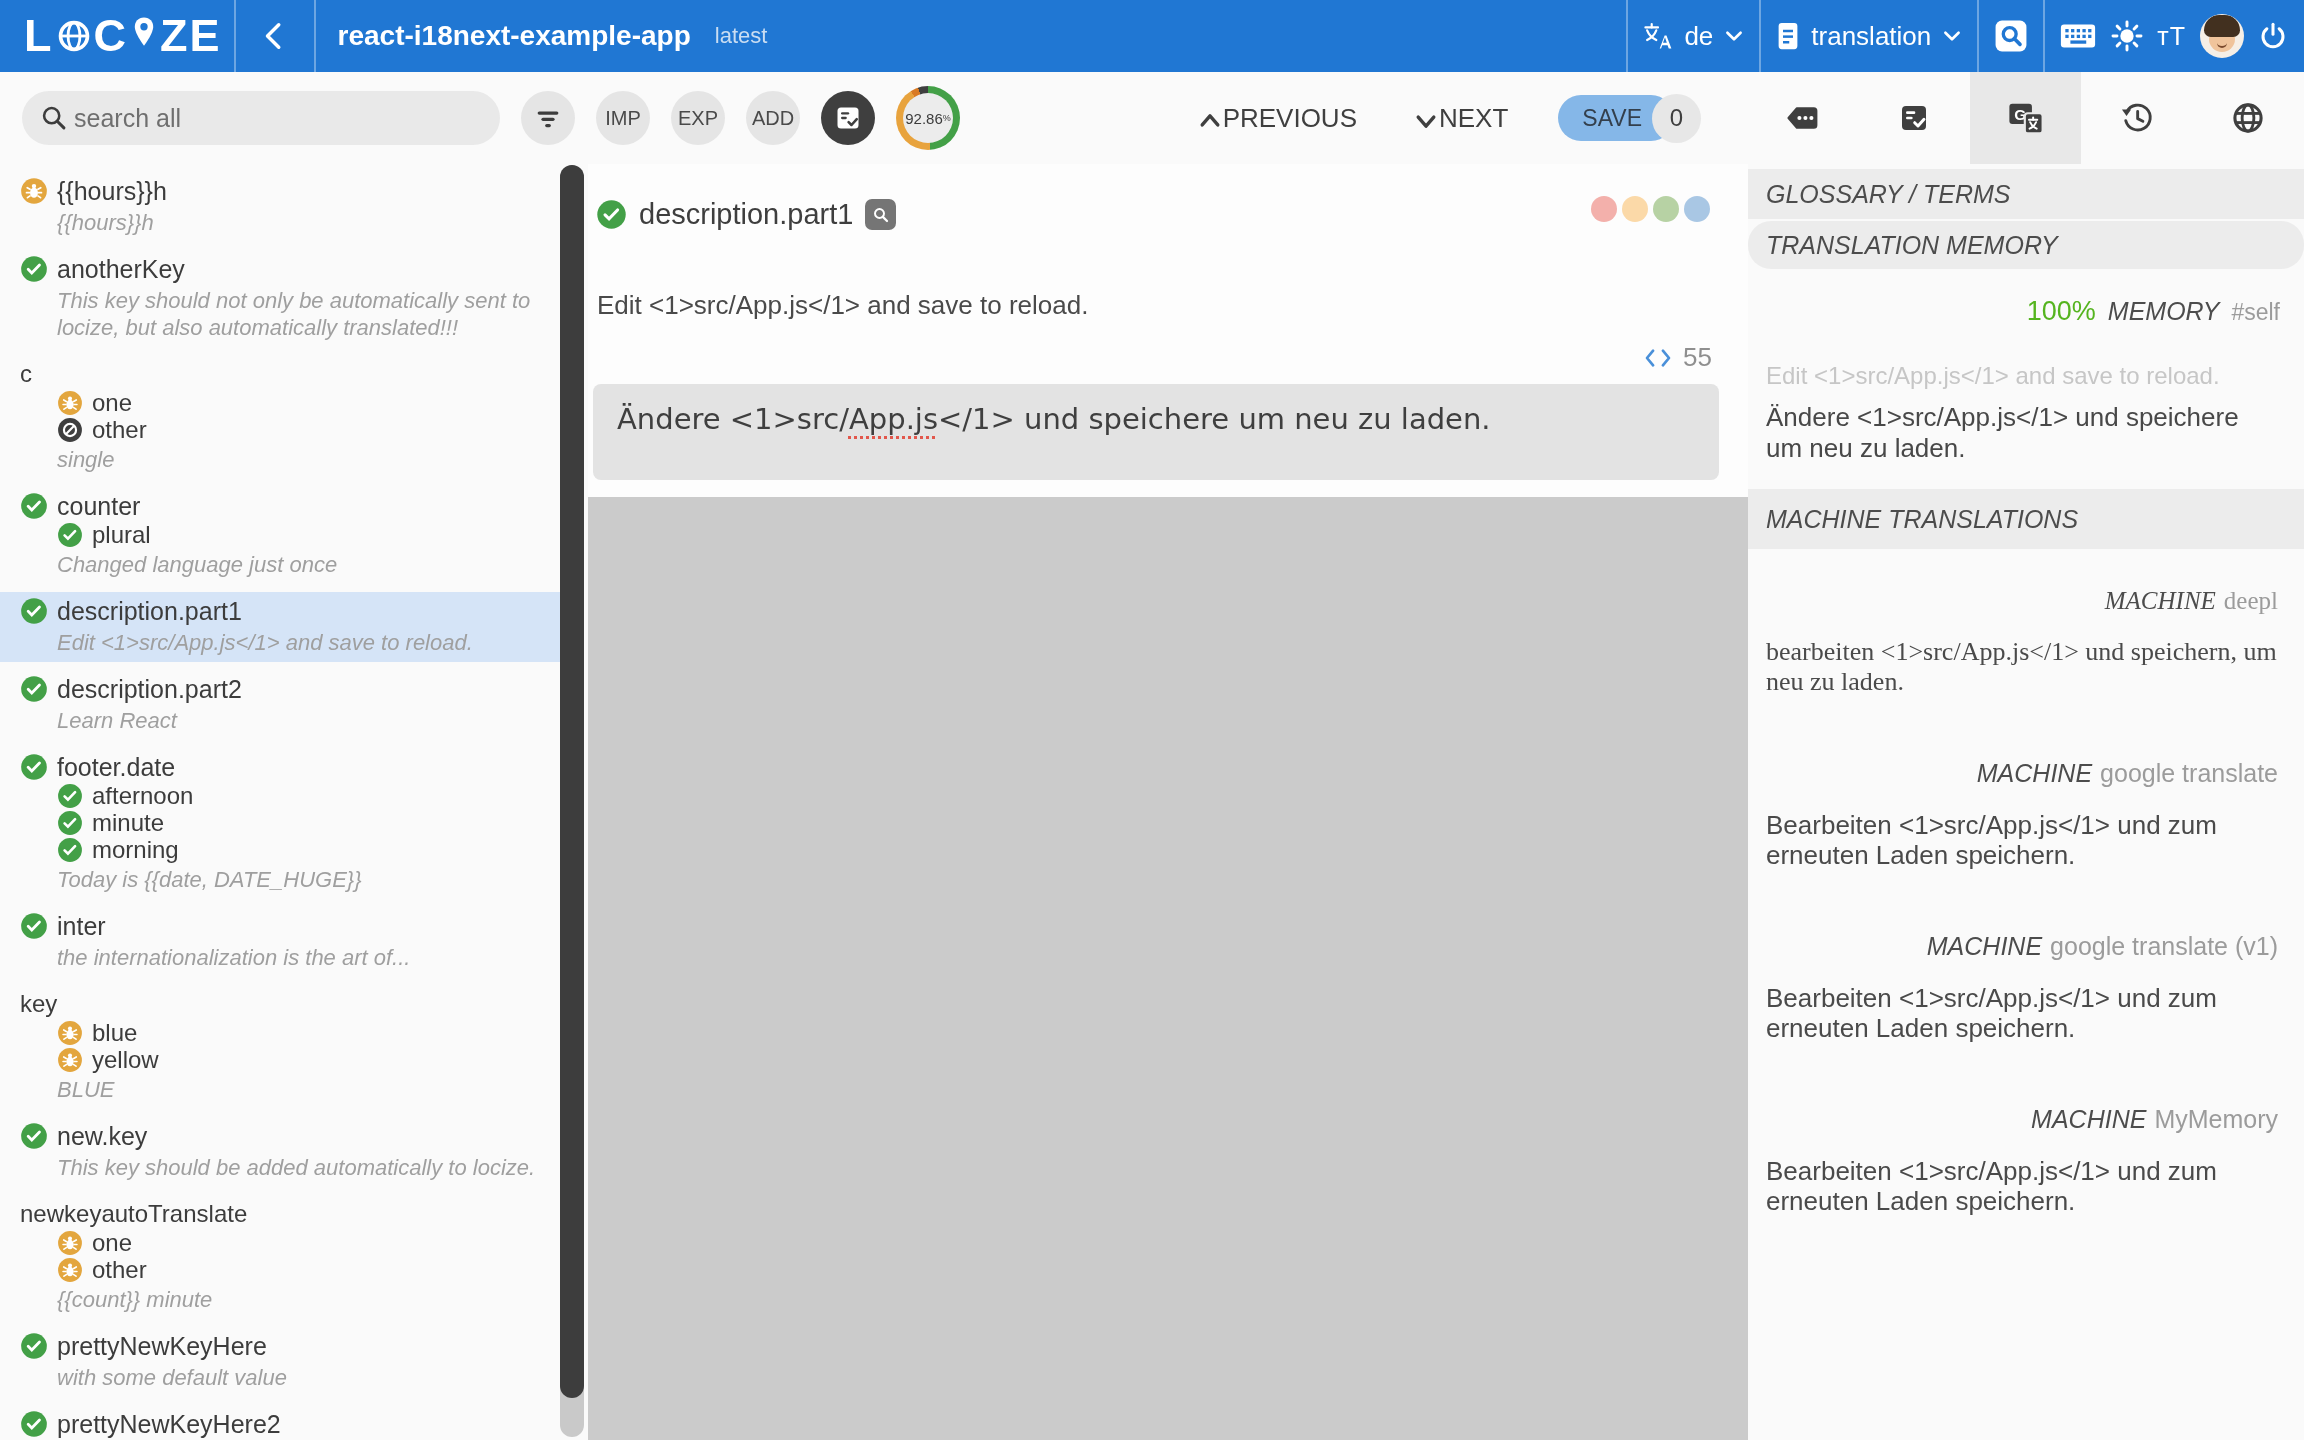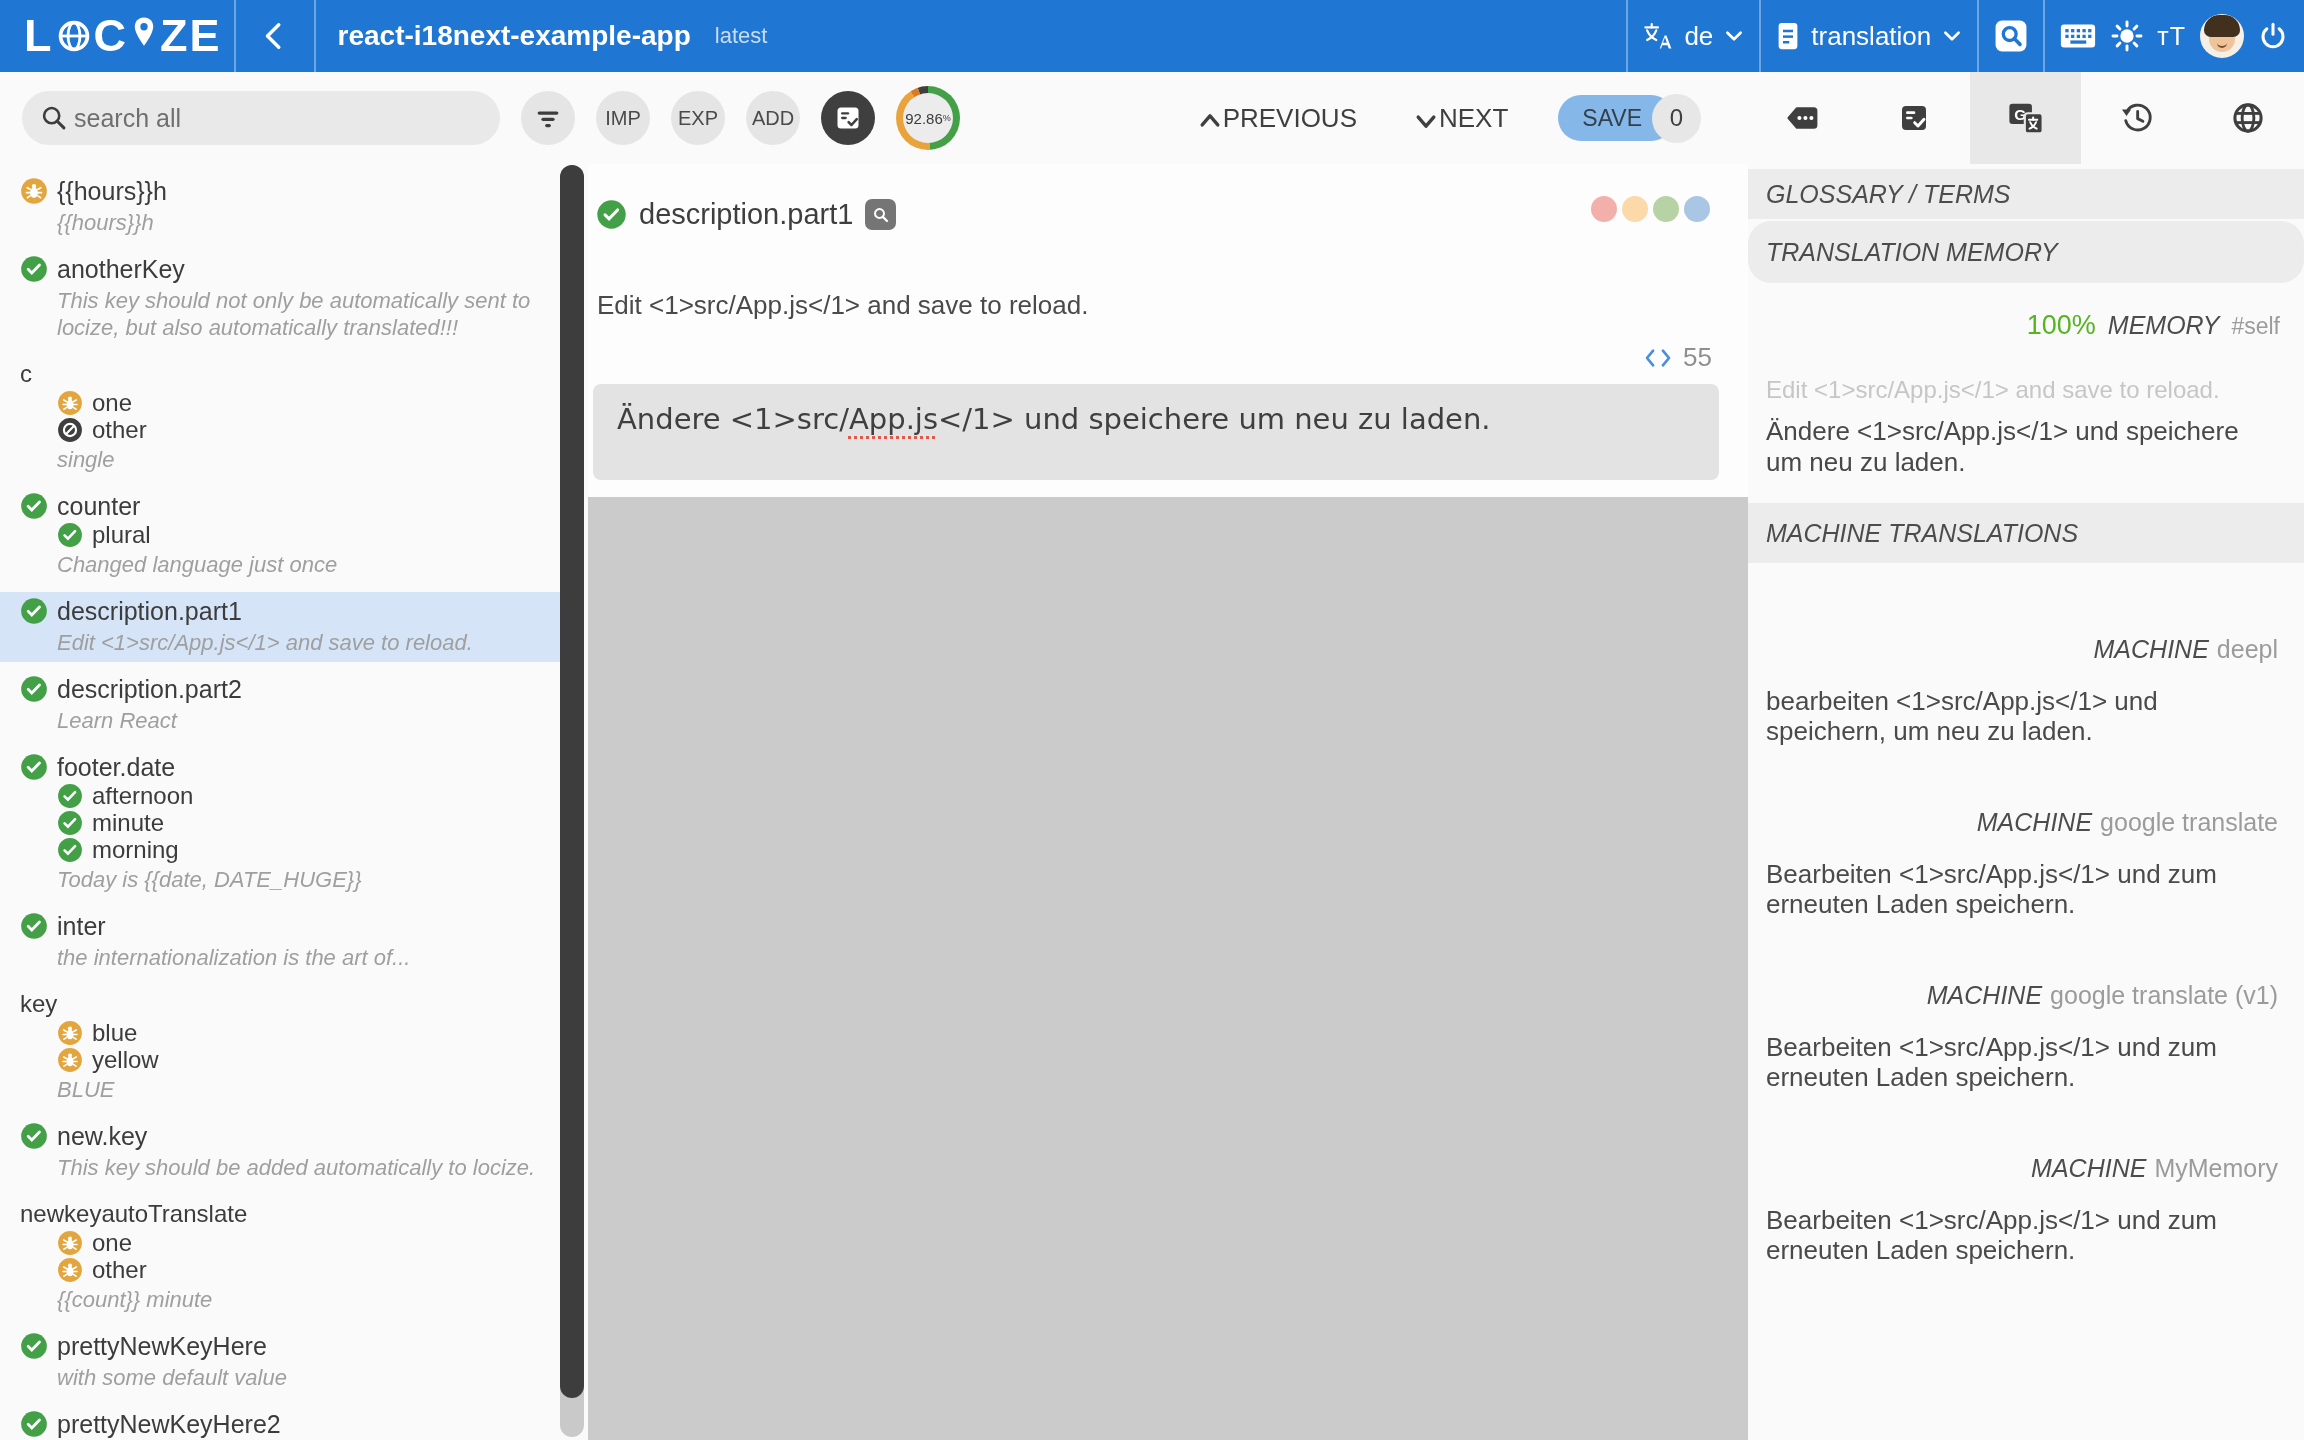--- a/index.html
+++ b/index.html
@@ -85,32 +85,32 @@
   .card-input{position:absolute;left:5px;top:220px;width:1126px;height:96px;background:#e3e3e3;border-radius:8px;
               padding:18px 24px 0 24px;box-sizing:border-box;font-family:"DejaVu Sans",sans-serif;font-size:29px;
               color:#3f3f3f;outline:none;white-space:nowrap;overflow:hidden;}
   .misspell{text-decoration:underline;text-decoration-style:dotted;text-decoration-color:#e2574c;
             text-decoration-thickness:3px;text-underline-offset:7px;}
 
   
   .panel{position:absolute;left:1748px;top:164px;right:0;bottom:0;background:#fafafa;padding-top:5px;box-sizing:border-box;}
   .panel-band{height:50px;background:#ececec;display:flex;align-items:center;padding-left:18px;
               font-style:italic;font-size:25px;color:#4c4c4c;}
-  .panel-band.tm{height:62px;margin-top:2px;border-radius:23px;}
+  .panel-band.tm{height:48px;margin-top:2px;border-radius:23px;}
   .panel-band.mt{height:60px;}
   .memory-block{height:220px;position:relative;cursor:pointer;}
   .mem-head{position:absolute;right:24px;top:27px;display:flex;align-items:baseline;gap:12px;}
   .mem-match{color:var(--c-memgreen,#55b41f);font-size:27px;}
   .mem-label{font-style:italic;font-size:25px;color:#4c4c4c;}
   .mem-tag{font-size:23px;color:#9b9b9b;}
   .mem-source{position:absolute;left:18px;top:93px;font-size:24px;color:#c6c6c6;}
   .mem-target{position:absolute;left:18px;top:133px;width:512px;font-size:26px;line-height:31px;color:#484848;}
   .mt-list{padding:0 26px 0 18px;}
   .mt-entry{margin-top:62px;cursor:pointer;}
-  .mt-entry:first-child{margin-top:72px;}
+  .mt-entry:first-child{margin-top:38px;font-family:Liberation Serif, serif;}
   .mt-label{text-align:right;font-size:25px;margin-bottom:22px;}
   .mt-machine{font-style:italic;color:#4c4c4c;}
   .mt-provider{color:#9b9b9b;margin-left:8px;}
   .mt-text{font-size:26px;line-height:30px;color:#4a4a4a;max-width:512px;}
 </style>
 </head>
 <body>
 
 <div id="app" style="--c-topbar: #2077d3; --c-green: #43a047; --c-save: #85b7e8; --c-selected: #d5e4f7; --c-memgreen: #55b41f;">
 

